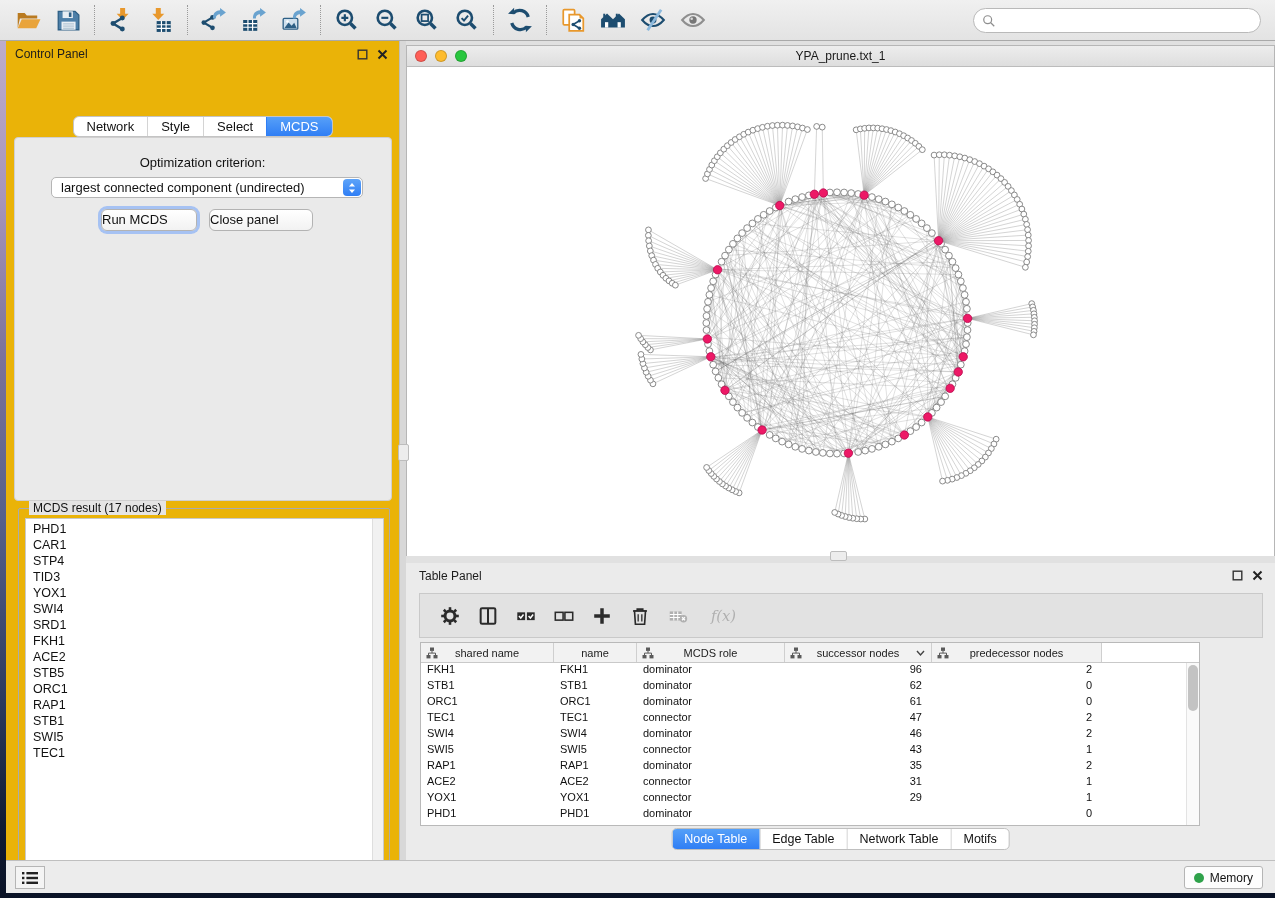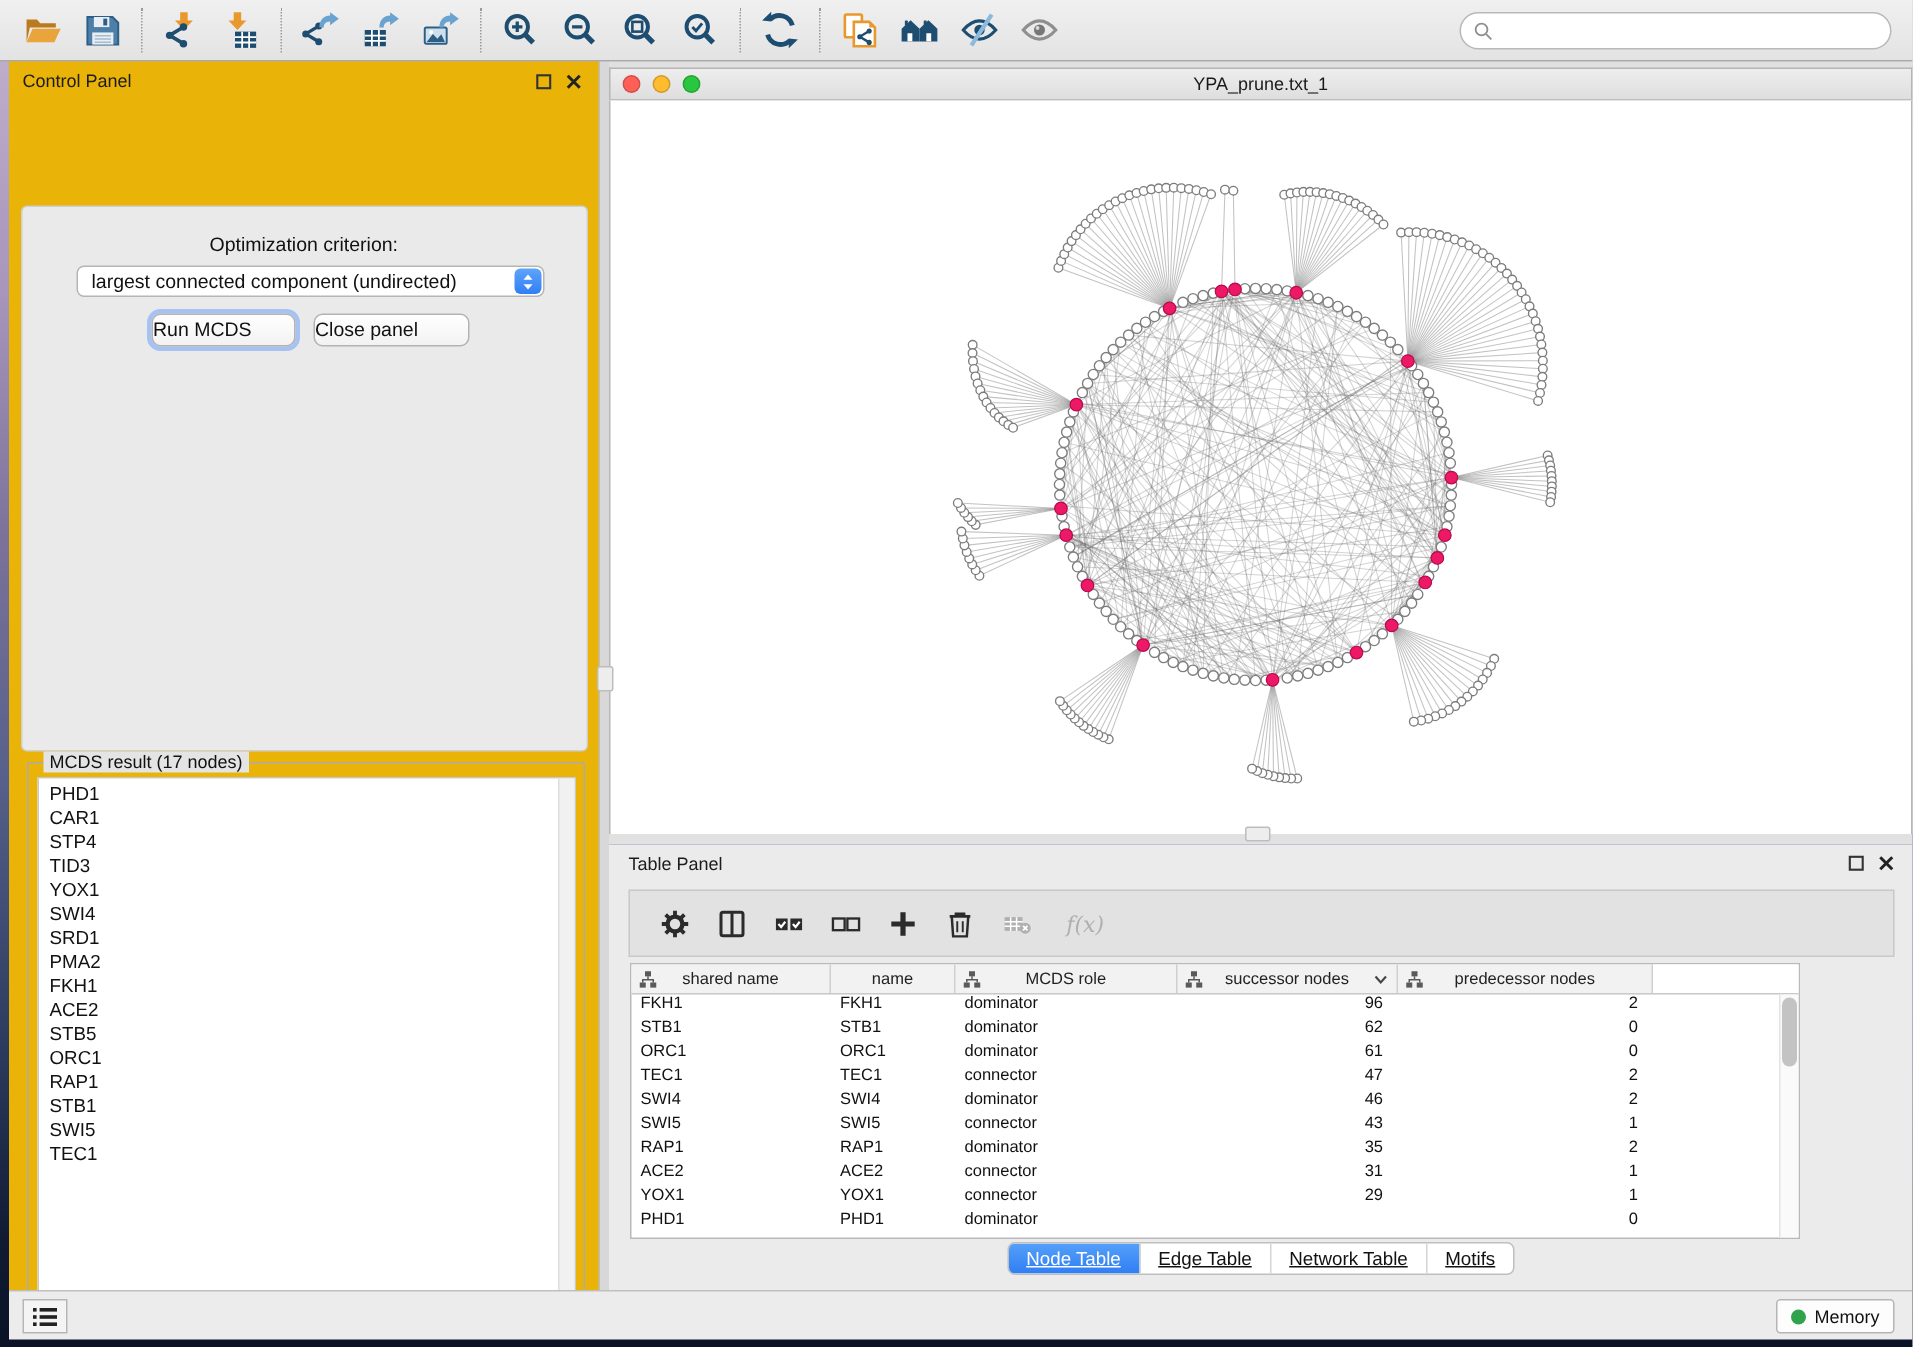--- a/index.html
+++ b/index.html
@@ -90,21 +90,21 @@
   .grid-body { position:relative; }
   .g-row { display:flex; height:16px; font-size:11px; color:#111; }
   .g-cell { overflow:hidden; white-space:nowrap; }
   .g-left { padding-left:6px; text-align:left; }
   .g-right { padding-right:10px; text-align:right; }
   .grid-vscroll { position:absolute; right:0; top:20px; bottom:0; width:13px;
     background:#fafafa; border-left:1px solid #e3e3e3; }
   .grid-thumb { position:absolute; right:1px; top:2px; width:10px; height:46px; background:#c3c3c3; border-radius:5px; }
   .tbl-tabs { position:absolute; top:265px; left:50%; transform:translateX(-50%);
     display:inline-flex; background:#fff; border:1px solid #bfbfbf; border-radius:5px; overflow:hidden; height:22px; }
-  .tbl-tab { padding:0 12px; font-size:12.5px; line-height:21px; color:#111; border-left:1px solid #d4d4d4;text-decoration:underline; }
+  .tbl-tab { padding:0 12px; font-size:12.5px; line-height:21px; color:#111; border-left:1px solid #d4d4d4; }
   .tbl-tab:first-child { border-left:none; }
   .tbl-tab.active { background:linear-gradient(#55a0f8,#2f7ef5); color:#fff; border-left-color:#2f7ef5; }
 
   
   .status-bar { left:6px; top:860px; width:1269px; height:33px; background:#ececec; border-top:1px solid #bfbfbf; }
   .sb-left-btn { position:absolute; left:9px; top:5px; width:30px; height:23px;
     background:#f4f4f4; border:1px solid #b5b5b5; display:flex; align-items:center; justify-content:center; }
   .memory-btn { position:absolute; right:12px; top:5px; height:23px;
     background:#fdfdfd; border:1px solid #b5b5b5; border-radius:3px;
     display:flex; align-items:center; padding:0 9px; font-size:12px; color:#111; }
@@ -278,20 +278,26 @@
           <rect x="1.2" y="1.2" width="8.6" height="8.6" fill="none" stroke="#333" stroke-width="1.4"></rect>
         </svg>
     </span>
     <span class="pane-ctl" style="right:10px">
       <svg viewBox="0 0 11 11">
           <path d="M1.5 1.5l8 8M9.5 1.5l-8 8" stroke="#222" stroke-width="2"></path>
         </svg>
     </span>
   </div>
   <div class="cp-body-panel"></div>
+  <div class="seg-tabs" id="cp-tabs">
+      <span class="seg-tab">Network</span>
+      <span class="seg-tab">Style</span>
+      <span class="seg-tab">Select</span>
+      <span class="seg-tab active">MCDS</span>
+    </div>
   <div class="opt-label">Optimization criterion:</div>
   <div class="mcds-select">
     <span>largest connected component (undirected)</span>
     <span class="sel-spin">
       <svg viewBox="0 0 10 14" width="10" height="14">
         <path d="M2 5.5L5 2l3 3.5z" fill="#fff"></path>
           <path d="M2 8.5L5 12l3-3.5z" fill="#fff"></path>
       </svg>
     </span>
   </div>
@@ -300,21 +306,20 @@
   <div class="group-box">
     <span class="group-legend">MCDS result (17 nodes)</span>
     <div class="mcds-list" id="mcds-list">
       <div class="mcds-item" style="margin-top: 2px;">PHD1</div>
         <div class="mcds-item">CAR1</div>
         <div class="mcds-item">STP4</div>
         <div class="mcds-item">TID3</div>
         <div class="mcds-item">YOX1</div>
         <div class="mcds-item">SWI4</div>
         <div class="mcds-item">SRD1</div>
-        <div class="mcds-item">PMA2</div>
         <div class="mcds-item">FKH1</div>
         <div class="mcds-item">ACE2</div>
         <div class="mcds-item">STB5</div>
         <div class="mcds-item">ORC1</div>
         <div class="mcds-item">RAP1</div>
         <div class="mcds-item">STB1</div>
         <div class="mcds-item">SWI5</div>
         <div class="mcds-item">TEC1</div>
         <div class="list-track"></div>
     </div>

